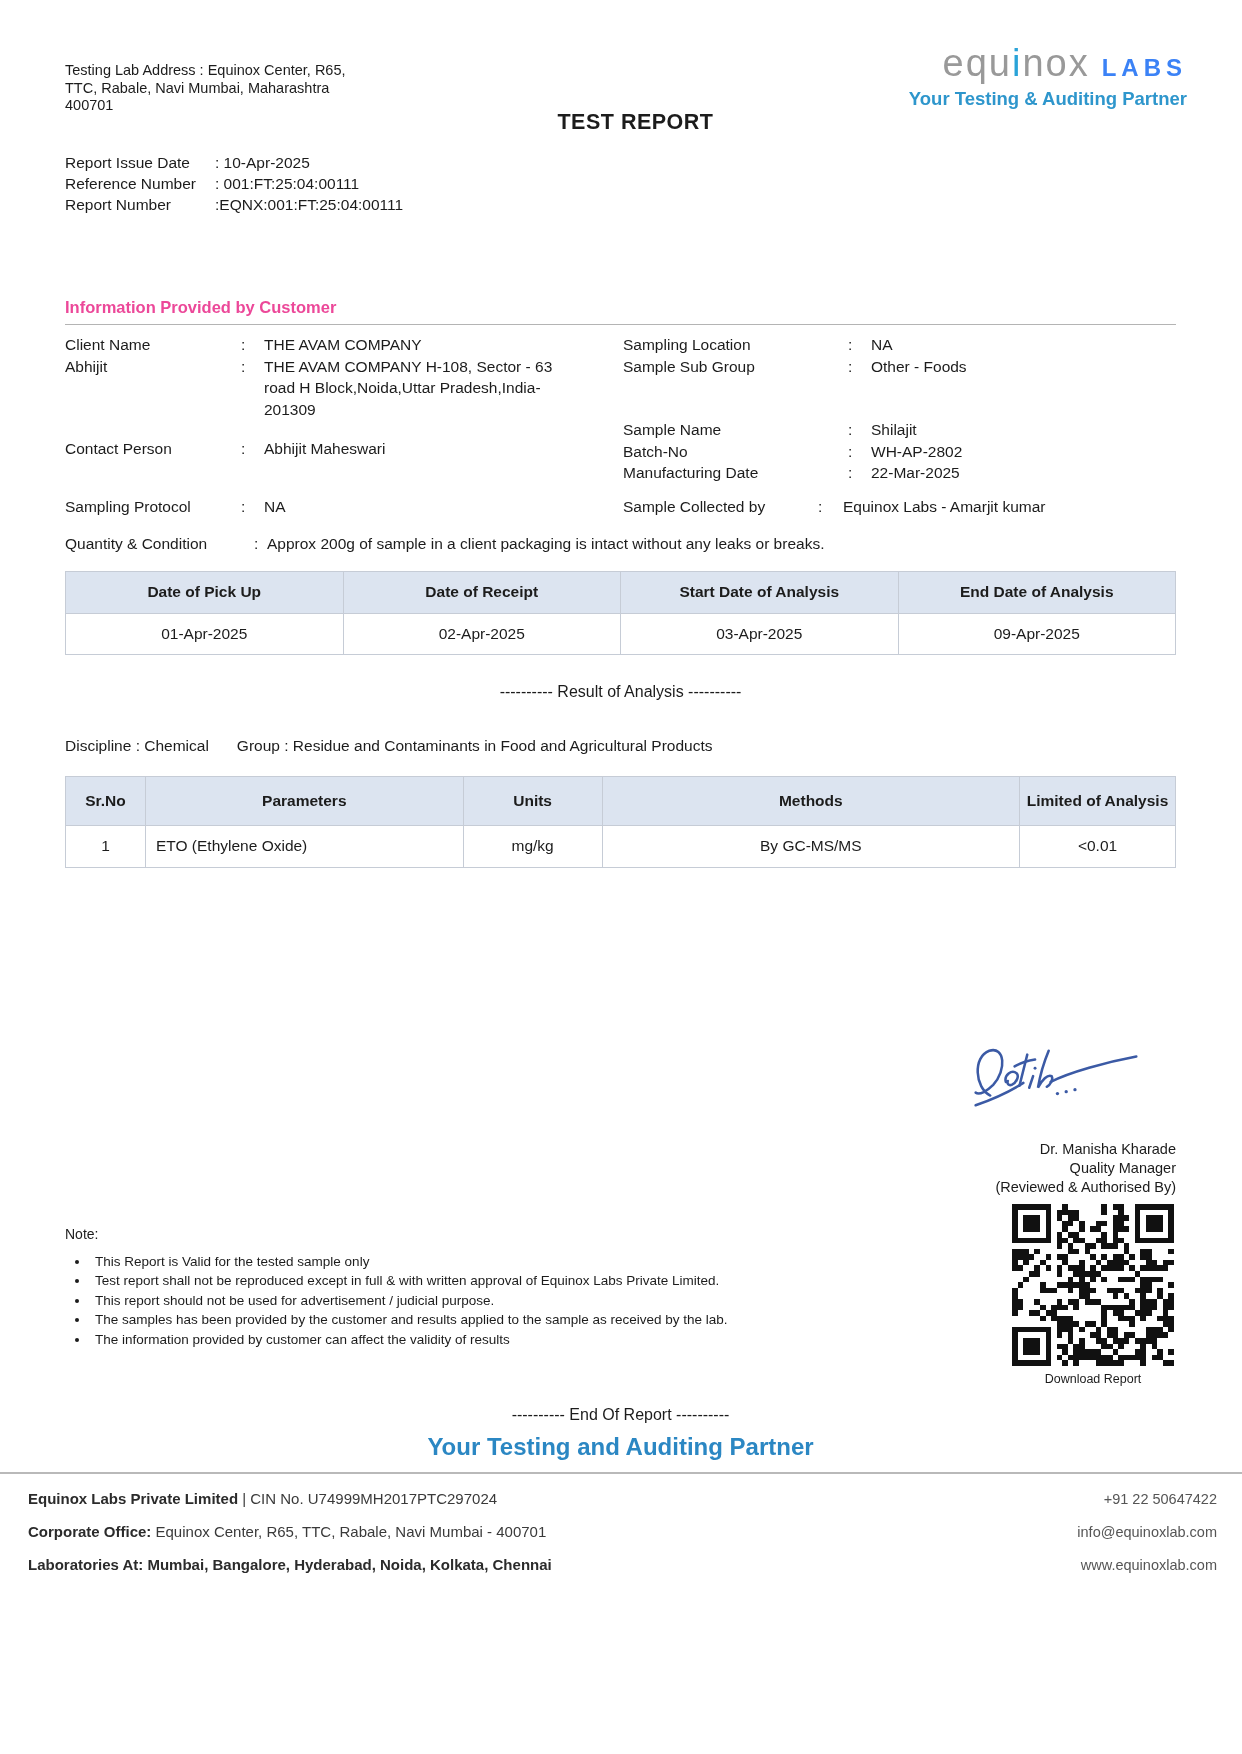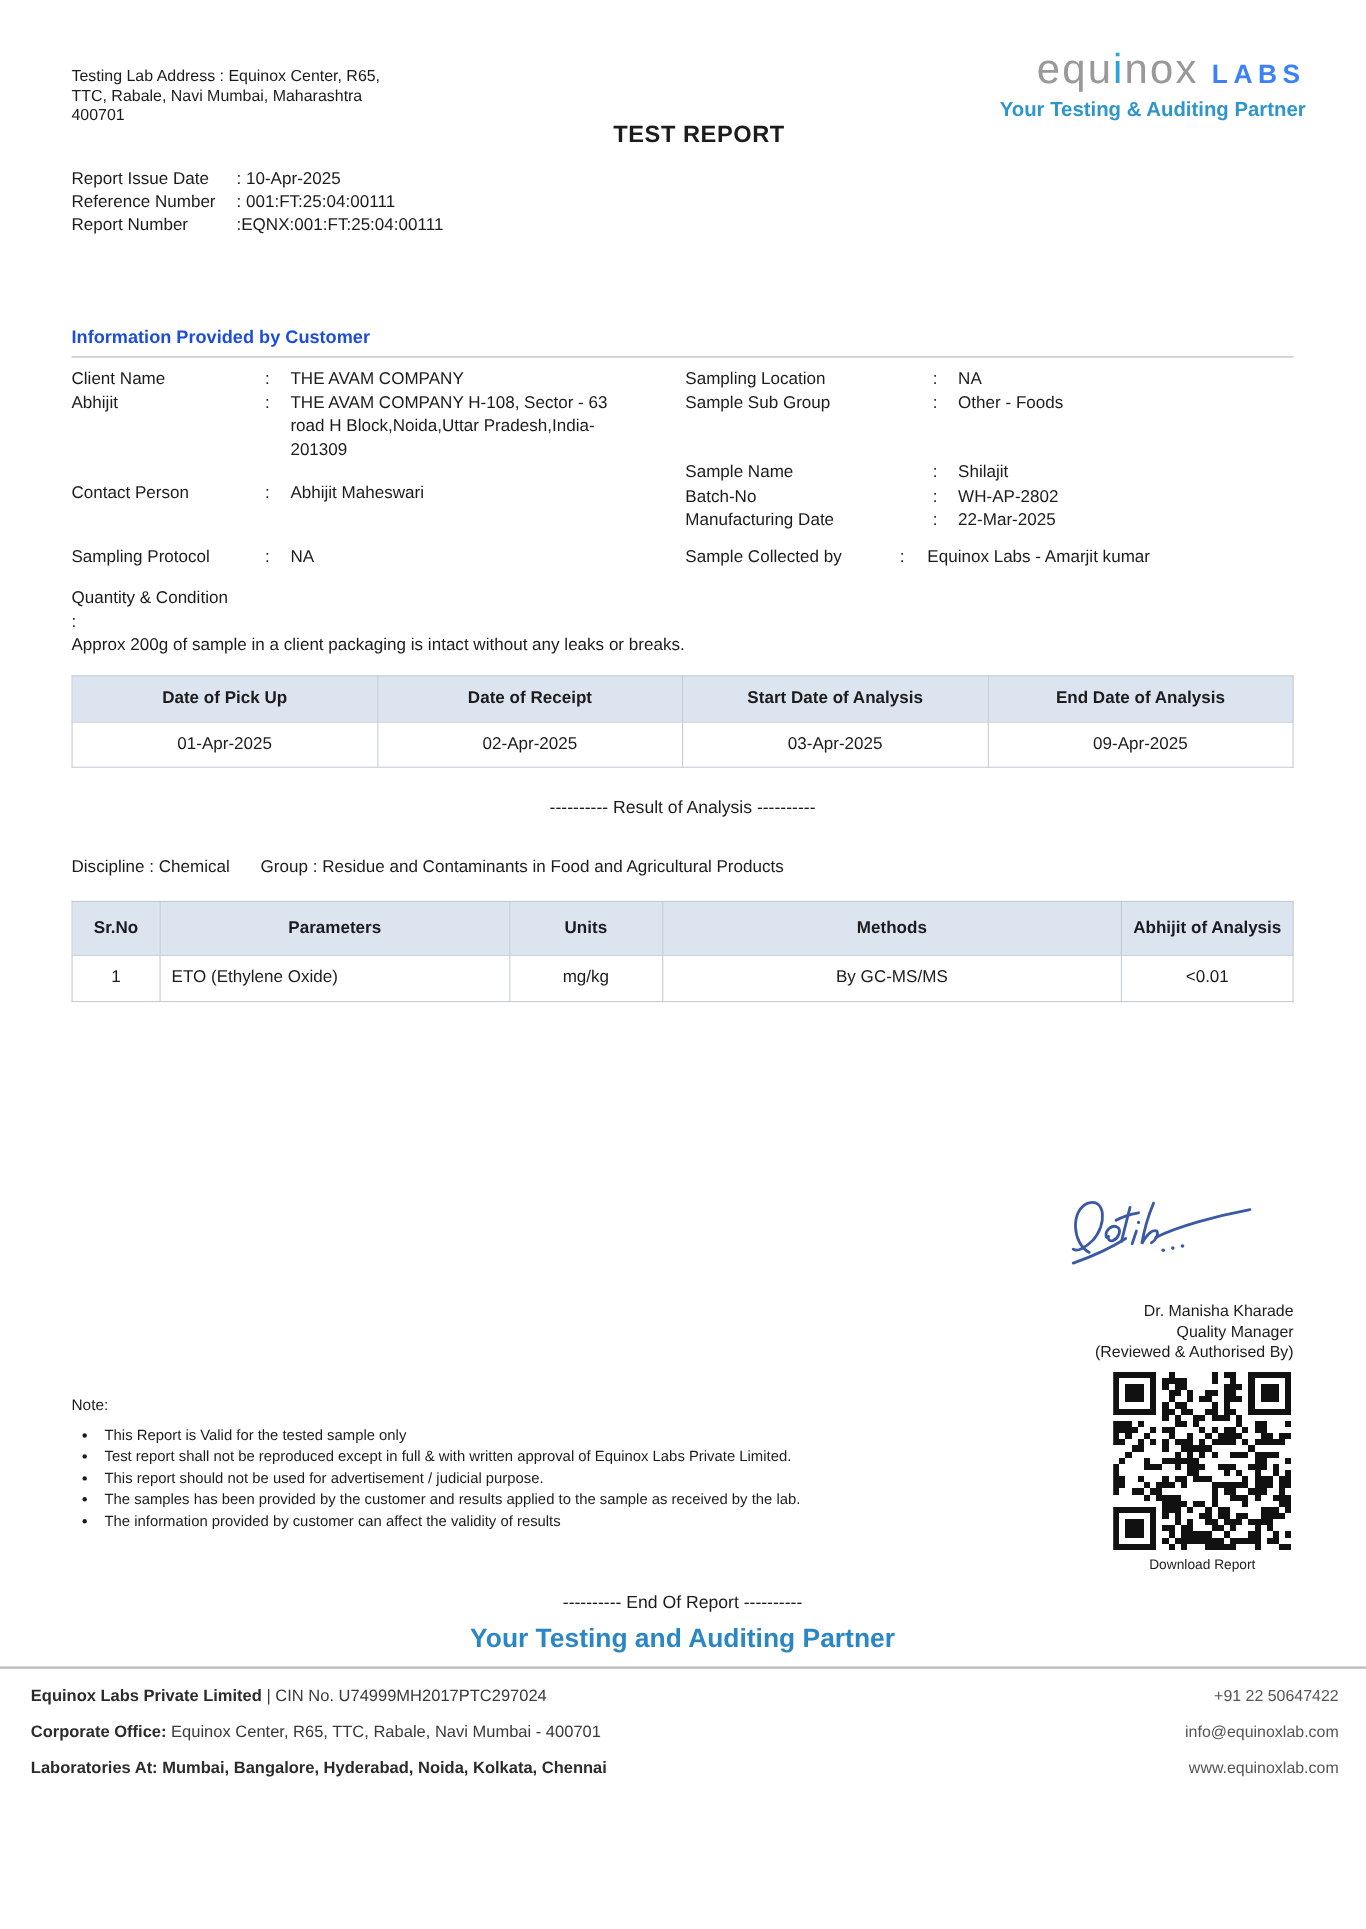--- a/index.html
+++ b/index.html
@@ -15,38 +15,38 @@
   .lg { font-size:38px; letter-spacing:2px; color:#999; font-weight:500; }
   .la { font-size:38px; letter-spacing:2px; color:#2aa3d8; font-weight:500; }
   .labs { font-size:24px; font-weight:700; letter-spacing:5px; color:#3b82f6; margin-left:12px; }
   .logo-tagline { font-size:18.5px; color:#2e96cc; font-weight:600; margin-top:3px; }
   .report-title { position:absolute; left:0; right:0; top:110px; text-align:center; font-size:21.5px; font-weight:700; letter-spacing:0.5px;margin-left:29px; }
   .meta { position:absolute; left:65px; top:152px; font-size:15.5px; line-height:21px; }
   .meta-row { display:flex; }
   .mk { width:150px; flex:none; }
   
   .content { padding:298px 66px 0 65px; }
-  .section-heading { font-size:16.5px; font-weight:700; color:#1d4ed8; padding-bottom:7px; border-bottom:1.6px solid #b4b4b4; }
+  .section-heading { font-size:16.5px; font-weight:700; color:#ec4899; padding-bottom:7px; border-bottom:1.6px solid #b4b4b4; }
   .sec2 { margin-top:18px; }
   .info-grid { display:flex; margin-top:9px; }
   .info-left { width:558px; flex:none; }
   .info-right { flex:1; }
   .kv { display:flex; font-size:15.5px; line-height:21.5px; }
   .kv .k { width:176px; flex:none; }
   .kv .c { width:23px; flex:none; }
   .kv .v { flex:1; white-space:pre-line; }
   .info-right .kv .k { width:225px; }
   .gap-sm { margin-top:18px; }
   .gap-md { margin-top:42px; }
   .particulars-row { display:flex; margin-top:12px; }
   .half-left { width:558px; flex:none; }
   .half-right { flex:1; }
   .half-right .k { width:195px; flex:none; }
   .half-right .c { width:25px; flex:none; }
-  .quantity-row { margin-top:16px;flex-direction:column; }
+  .quantity-row { margin-top:16px; }
   .quantity-row .k { width:189px; }
   .quantity-row .c { width:13px; }
   
   table { width:100%; border-collapse:collapse; font-size:15.5px; }
   .dates-table { margin-top:16px; }
   th { background:#dce4f0; border:1px solid #c6ccd6; font-weight:700; height:37px; text-align:center; padding:2px 6px; }
   td { border:1px solid #c6ccd6; text-align:center; height:36px; padding:2px 6px; }
   .dates-table th, .dates-table td { width:25%; }
   .divider { text-align:center; font-size:16px; margin-top:28px; }
   .discipline-row { display:flex; margin-top:36px; font-size:15.5px; }
@@ -212,21 +212,21 @@
           <col style="width:139px">
           <col style="width:418px">
           <col style="width:156px">
         </colgroup>
       <thead>
         <tr>
           <th>Sr.No</th>
           <th>Parameters</th>
           <th>Units</th>
           <th>Methods</th>
-          <th>Abhijit of Analysis</th>
+          <th>Limited of Analysis</th>
         </tr>
       </thead>
       <tbody>
         <tr>
           <td>1</td>
           <td class="td-left">ETO (Ethylene Oxide)</td>
           <td>mg/kg</td>
           <td>By GC-MS/MS</td>
           <td>&lt;0.01</td>
         </tr>

